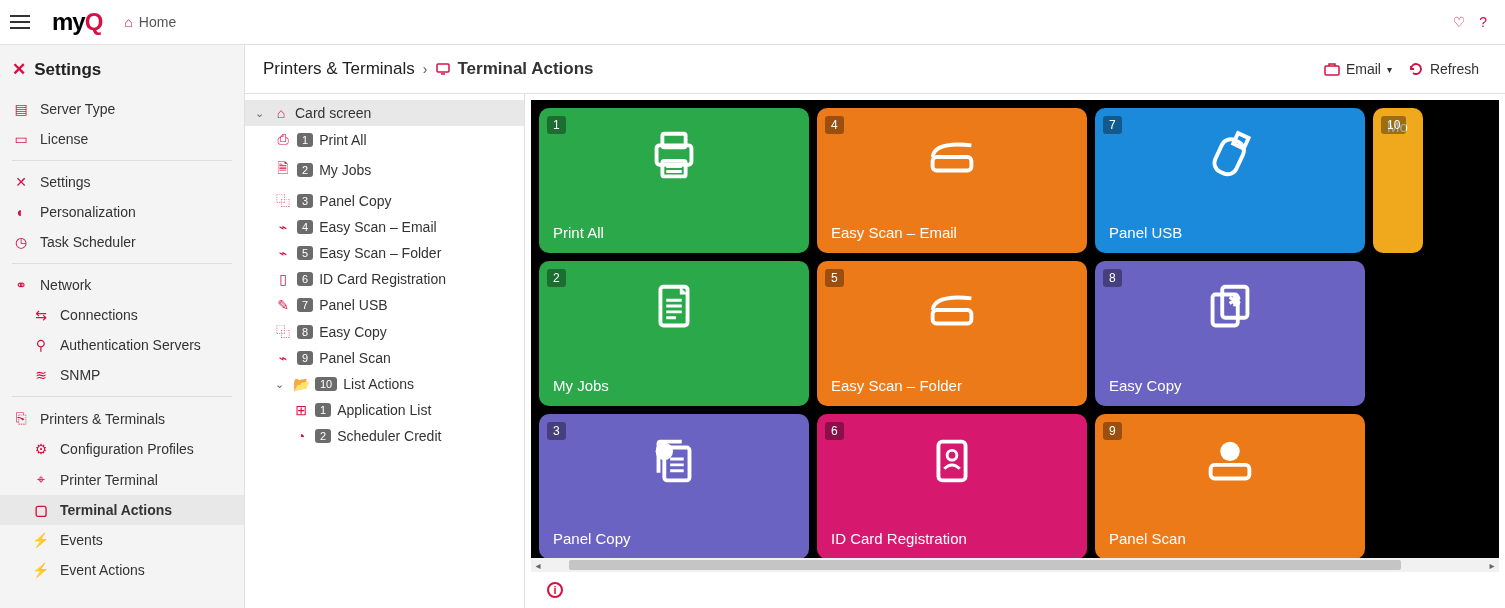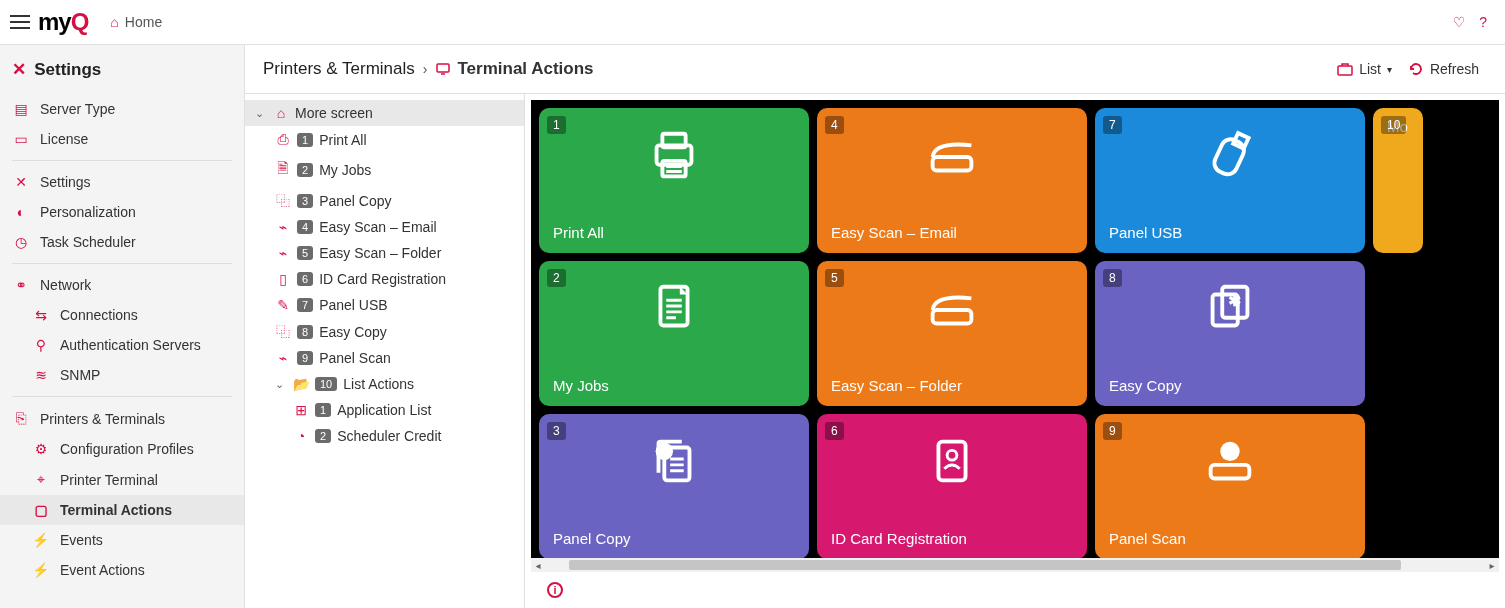--- a/index.html
+++ b/index.html
@@ -2,21 +2,21 @@
 <html><head>
 <meta charset="utf-8">
 <style>
   * { box-sizing: border-box; margin: 0; padding: 0; }
   body { font-family: "Segoe UI", Arial, sans-serif; font-size: 14px; color: #333; background: #fff; }
   
   
   .topbar { height: 45px; display: flex; align-items: center; border-bottom: 1px solid #e0e0e0; padding: 0 6px; }
   .hamburger { width: 28px; height: 28px; display: flex; flex-direction: column; justify-content: center; gap: 4px; padding: 4px; cursor: pointer; }
   .hamburger span { height: 2px; background: #333; }
-  .logo { font-weight: 800; font-size: 24px; margin: 0 8px 0 4px; letter-spacing: -1px; }
+  .logo { font-weight: 800; font-size: 24px; margin: 0 8px 0 18px; letter-spacing: -1px; }
   .logo .m { color: #000; }
   .logo .q { color: #d61043; }
   .tab { display: flex; align-items: center; gap: 6px; padding: 0 14px; height: 45px; cursor: pointer; color: #555; }
   .tab svg, .tab .ico { color: #d61043; }
   .tab.active { background: #f4f4f4; border: 1px solid #e0e0e0; border-bottom: none; position: relative; top: 1px; }
   .tab.active .ico { color: #d61043; }
   .topbar-spacer { flex: 1; }
   .topbar-right { display: flex; gap: 14px; padding-right: 12px; color: #d61043; }
   .topbar-right span { cursor: pointer; }
 
@@ -245,41 +245,41 @@
         </span>
       </div>
       <div class="toolbar-spacer"></div>
       <div class="tool-btn">
         <span class="ico">
           <svg width="16" height="14" viewBox="0 0 16 14">
               <rect x="1" y="4" width="14" height="9" rx="1" fill="none" stroke="#d61043" stroke-width="1.5"></rect>
               <path d="M5 4 V2 H11 V4" fill="none" stroke="#d61043" stroke-width="1.5"></path>
             </svg>
         </span>
-        <span>List</span>
+        <span>Email</span>
         <span style="font-size:10px;">▾</span>
       </div>
       <div class="tool-btn">
         <span class="ico">
           <svg width="16" height="16" viewBox="0 0 16 16">
               <path d="M3 8 A5 5 0 1 1 5 12" fill="none" stroke="#d61043" stroke-width="1.8"></path>
               <path d="M3 5 L3 8 L6 8" fill="none" stroke="#d61043" stroke-width="1.8"></path>
             </svg>
         </span>
         <span>Refresh</span>
       </div>
     </div>
 
     <div class="panels">
 
       <div class="tree">
         <div class="tree-item root">
           <span class="caret">⌄</span>
           <span class="ti-ico">⌂</span>
-          <span>More screen</span>
+          <span>Card screen</span>
         </div>
         <div id="tree-body">
             <div class="tree-item l1">
               <span class="ti-ico">⎙</span>
               <span class="badge">1</span>
               <span>Print All</span>
             </div>
             <div class="tree-item l1">
               <span class="ti-ico">🗎</span>
               <span class="badge">2</span>

